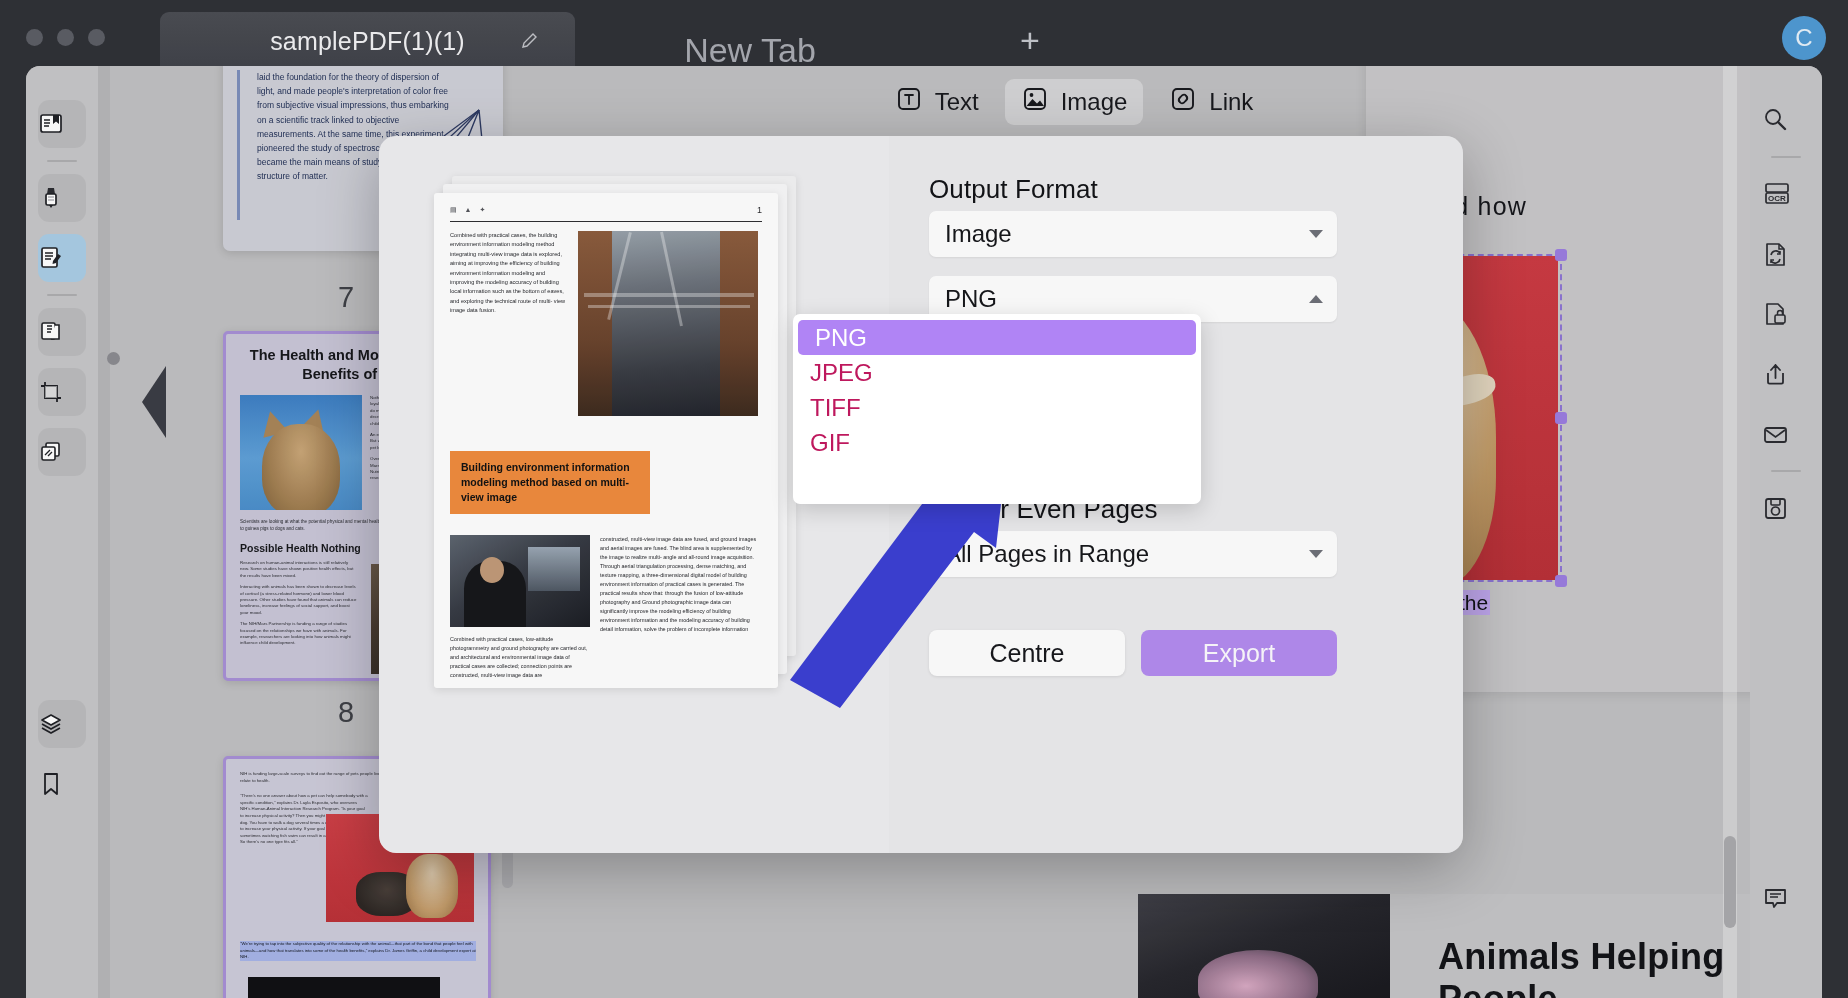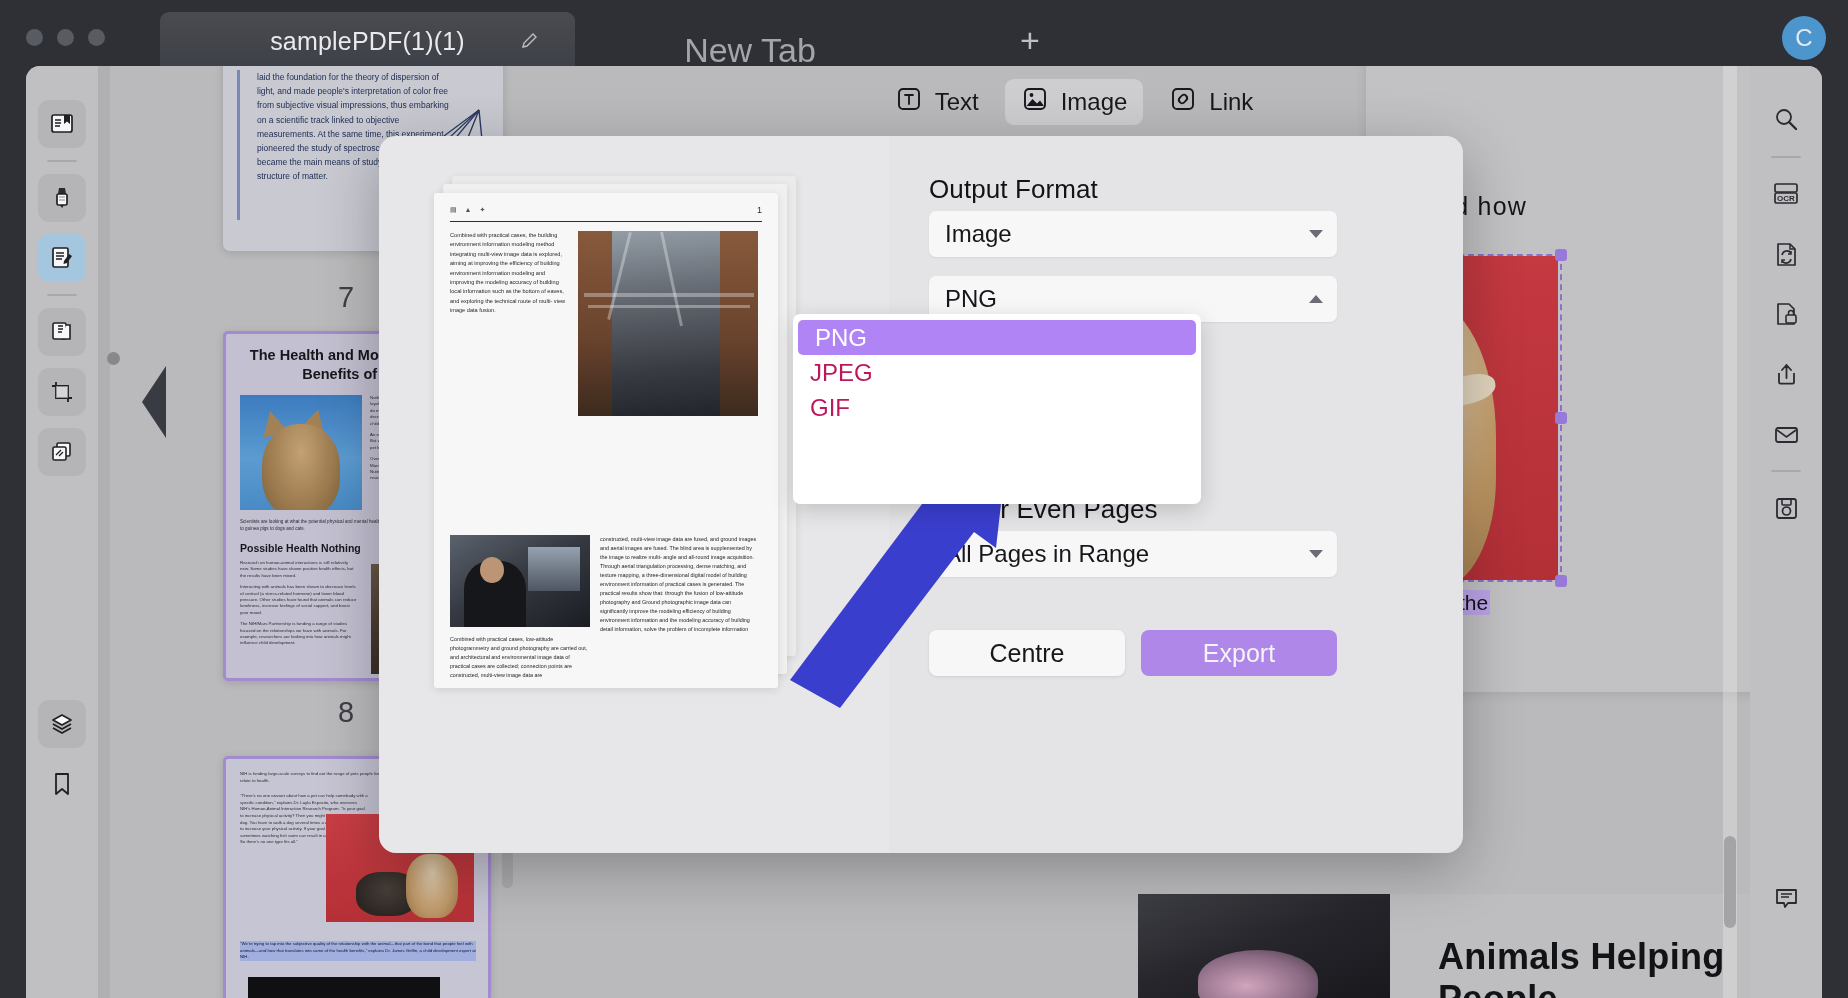--- a/index.html
+++ b/index.html
@@ -61,21 +61,21 @@
   .rail-left {
     position:absolute; top:0; left:0; width:72px; height:932px;
     background:#c6c6c8;
   }
   .rail-right {
     position:absolute; top:0; right:0; width:72px; height:932px;
     background:#c6c6c8;
   }
   .rail-btn {
     width:48px; height:48px; margin:12px auto; border-radius:11px;
-    display:flex; align-items:center; justify-content:center;
+    display:flex; align-items:center; justify-content:flex-start;
     cursor:pointer;
   }
   .rail-btn.dim { background:rgba(0,0,0,.05); }
   .rail-btn.active { background:#a9cde5; }
   .rail-sep { width:30px; height:2px; background:#adadaf; margin:9px auto; border-radius:1px; }
   .rail-btn svg { display:block; }
 
   
   .canvas {
     position:absolute; top:0; left:72px; width:1652px; height:932px;
@@ -720,20 +720,23 @@
             <div class="doc-para">Combined with practical cases, the building environment information modeling method integrating multi-view image data is explored, aiming at improving the efficiency of building environment information modeling and improving the modeling accuracy of building local information such as the bottom of eaves, and exploring the technical route of multi- view image data fusion.</div>
             <div class="doc-hero">
               <div class="rust"></div>
                 <div class="rust2"></div>
               <div class="beam b3"></div>
                 <div class="beam b4"></div>
               <div class="beam b1"></div>
                 <div class="beam b2"></div>
             </div>
           </div>
+          <div class="doc-orange">
+            <div class="t">Building environment information modeling method based on multi-view image</div>
+          </div>
           <div class="doc-lower">
             <div>
               <div class="doc-photo">
                 <div class="mon"></div>
                   <div class="person"></div>
                   <div class="head"></div>
               </div>
               <div class="doc-caption">Combined with practical cases, low-attitude photogrammetry and ground photography are carried out, and architectural and environmental image data of practical cases are collected; connection points are constructed, multi-view image data are</div>
             </div>
             <div class="col2">constructed, multi-view image data are fused, and ground images and aerial images are fused. The blind area is supplemented by the image to realize multi- angle and all-round image acquisition. Through aerial triangulation processing, dense matching, and texture mapping, a three-dimensional digital model of building environment information of practical cases is generated. The practical results show that: through the fusion of low-attitude photography and Ground photographic image data can significantly improve the modeling efficiency of building environment information and the modeling accuracy of building detail information, solve the problem of incomplete information</div>
@@ -767,20 +770,21 @@
       </div>
       <div class="btn export" style="left:252px; top:494px; width:196px;">
         <span>Export</span>
       </div>
     </div>
   </div>
 
   <div class="dropdown">
     <div class="dd-item sel">PNG</div>
     <div class="dd-item">JPEG</div>
+    <div class="dd-item">TIFF</div>
     <div class="dd-item">GIF</div>
   </div>
 
   <svg class="arrow-svg" viewBox="0 0 660 330">
     <path d="M30 290 L165 110 L148 98 L248 52 L236 158 L214 142 L80 318 Z" fill="#3b3fd4"></path>
   </svg>
 
   <div class="overlay"></div>
 </div>
 

